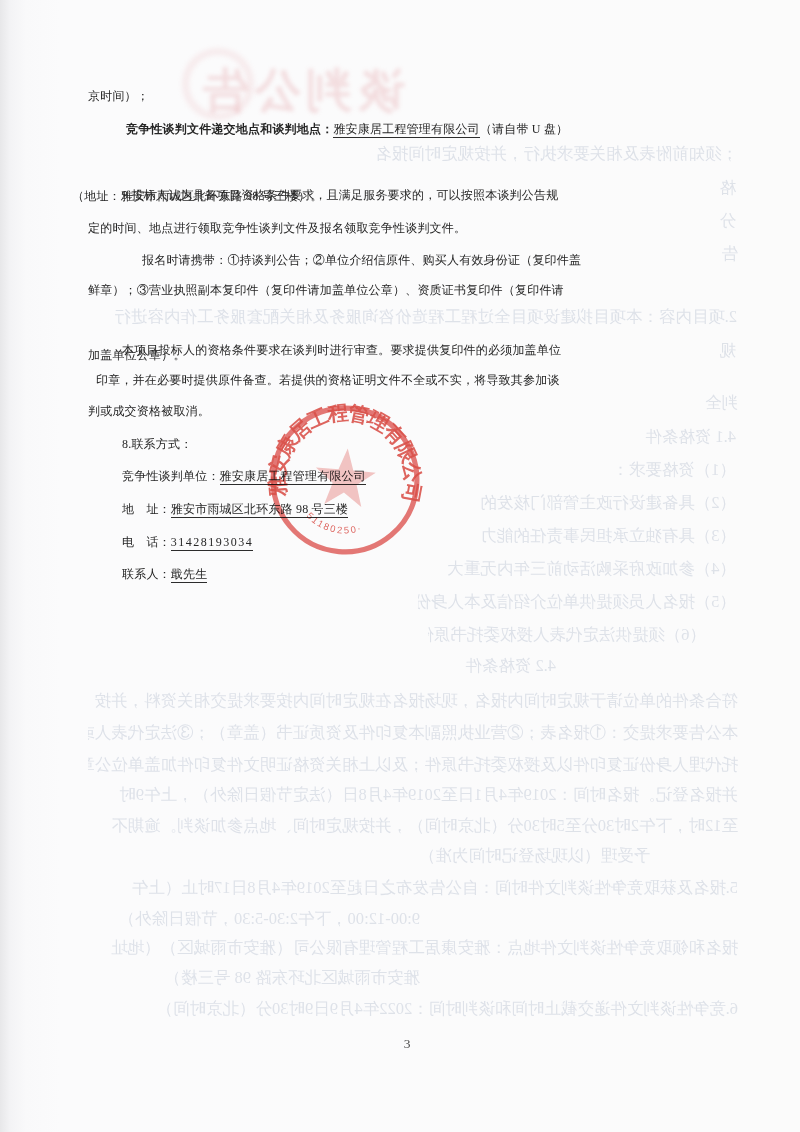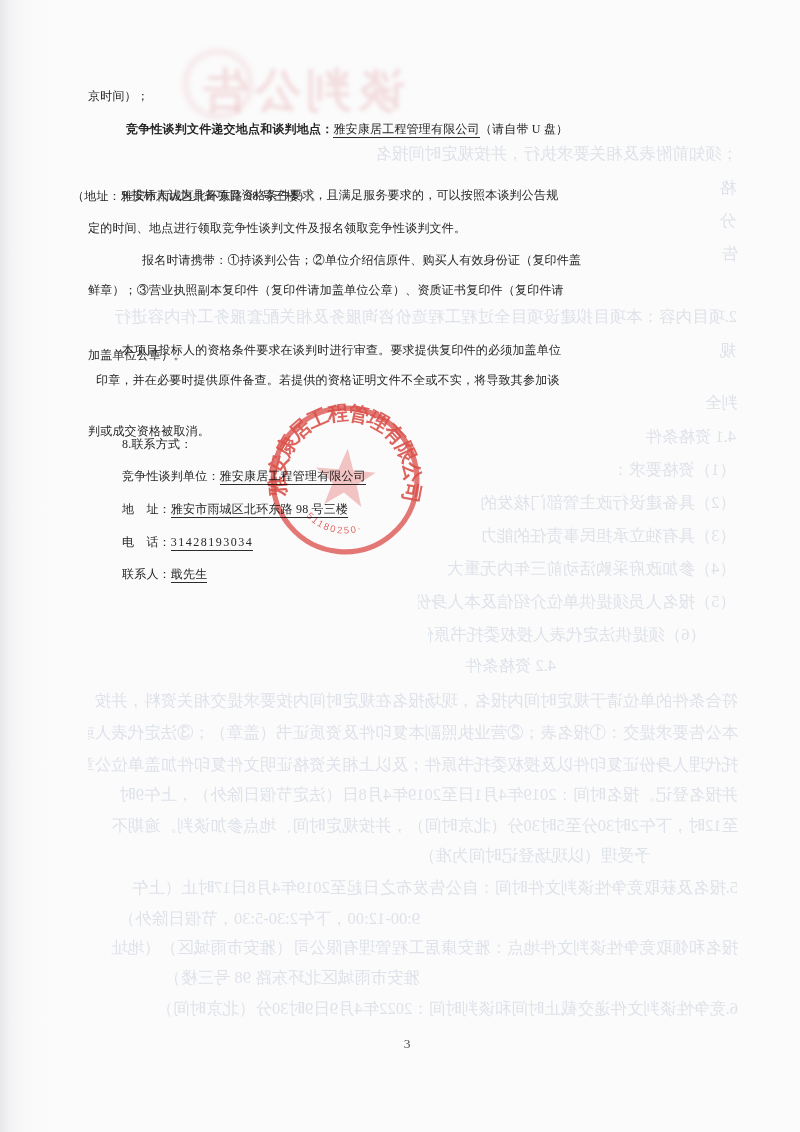--- a/index.html
+++ b/index.html
@@ -92,21 +92,21 @@
   </div>
 
   <div class="line" style="left:72px;top:150px;margin-top:34px;">（地址：雅安市雨城区北环东路 98 号三楼）。</div>
   <div class="line" style="left:122px;top:183px;">9.投标人认为具备项目资格条件要求，且满足服务要求的，可以按照本谈判公告规</div>
   <div class="line" style="left:88px;top:216px;">定的时间、地点进行领取竞争性谈判文件及报名领取竞争性谈判文件。</div>
   <div class="line" style="left:122px;top:248px;margin-left:20px;">报名时请携带：①持谈判公告；②单位介绍信原件、购买人有效身份证（复印件盖</div>
   <div class="line" style="left:88px;top:278px;">鲜章）；③营业执照副本复印件（复印件请加盖单位公章）、资质证书复印件（复印件请</div>
   <div class="line" style="left:88px;top:308px;margin-top:35px;">加盖单位公章）。</div>
   <div class="line" style="left:122px;top:338px;">本项目投标人的资格条件要求在谈判时进行审查。要求提供复印件的必须加盖单位</div>
   <div class="line" style="left:88px;top:368px;margin-left:8px;">印章，并在必要时提供原件备查。若提供的资格证明文件不全或不实，将导致其参加谈</div>
-  <div class="line" style="left:88px;top:399px;margin-top:20px;">判或成交资格被取消。</div>
+  <div class="line" style="left:88px;top:399px;">判或成交资格被取消。</div>
   <div class="line" style="left:122px;top:432px;">8.联系方式：</div>
 
   <div class="line" style="left:122px;top:464px;">
     <span>竞争性谈判单位：</span><span class="u">雅安康居工程管理有限公司</span>
   </div>
   <div class="line" style="left:122px;top:497px;">
     <span>地　址：</span><span class="u">雅安市雨城区北环东路 98 号三楼</span>
   </div>
   <div class="line" style="left:122px;top:530px;">
     <span>电　话：</span><span class="u digits">31428193034</span>

